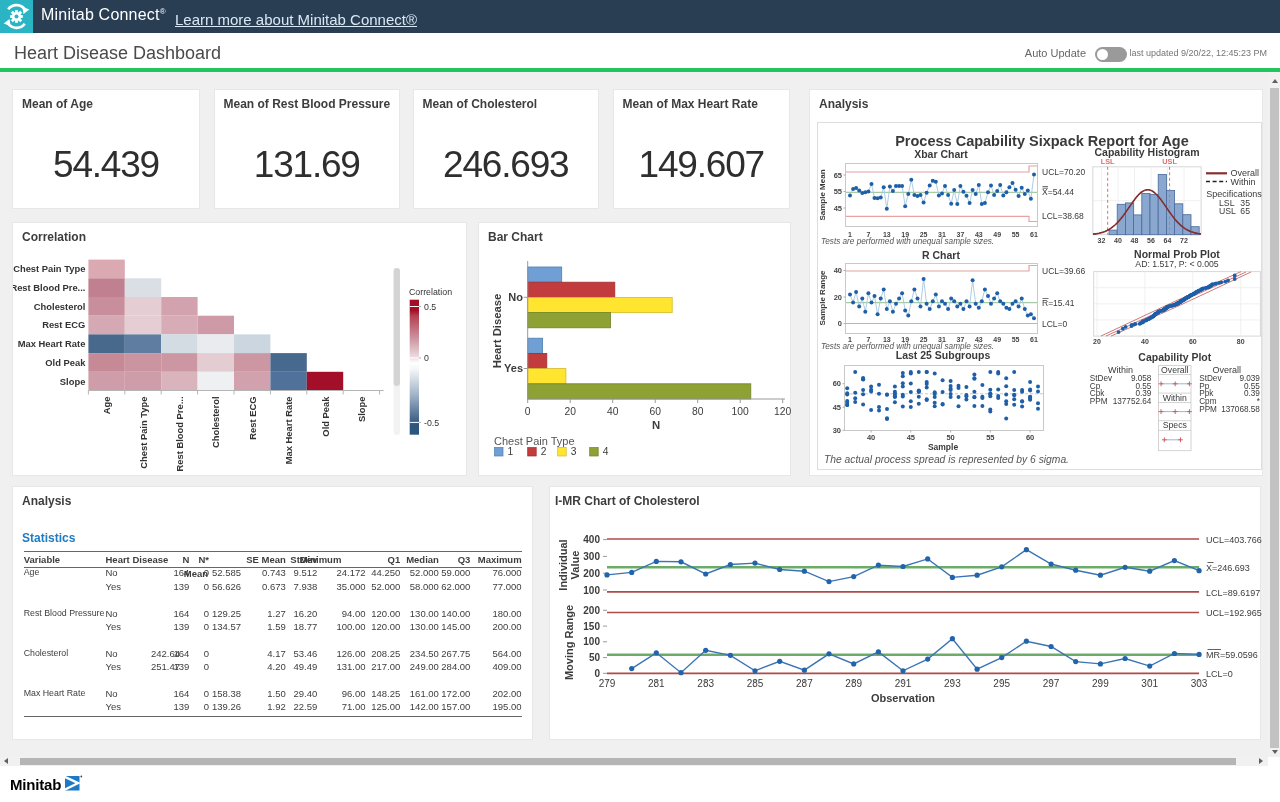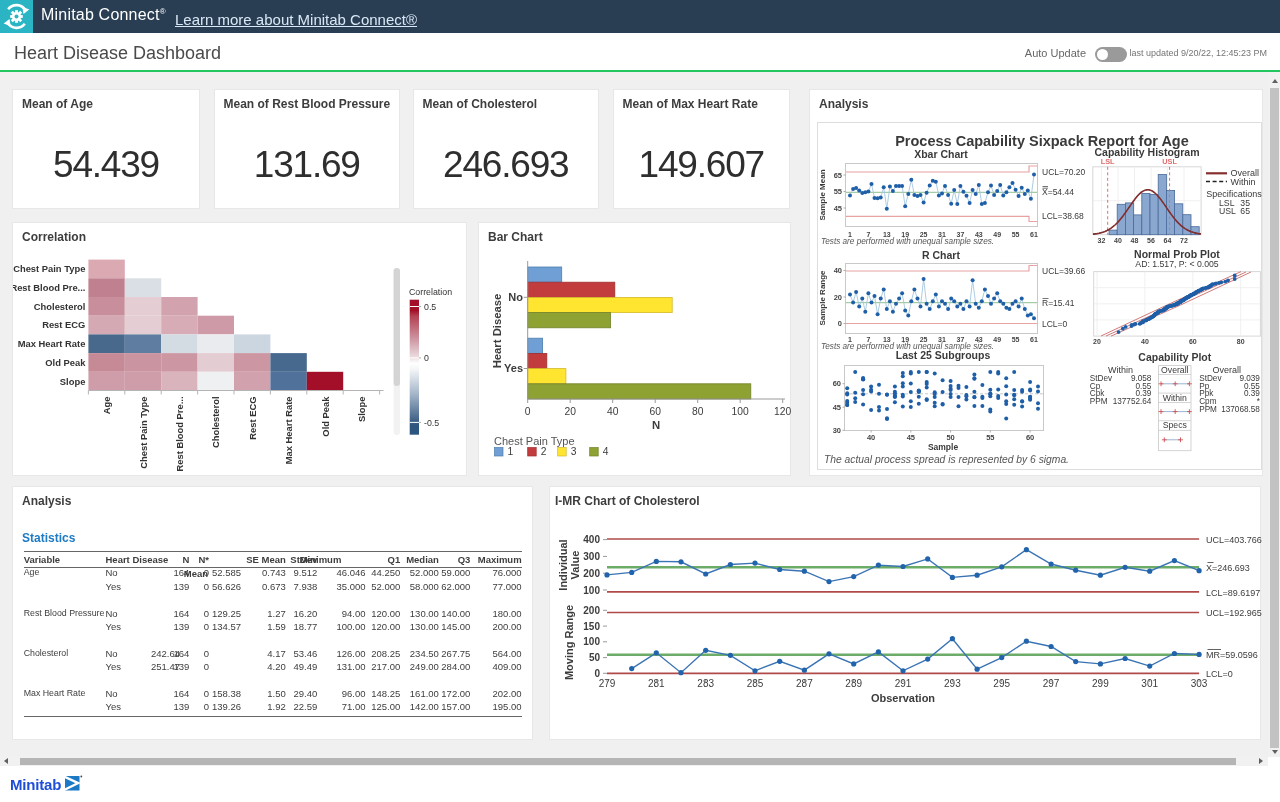--- a/index.html
+++ b/index.html
@@ -1,20 +1,20 @@
 <!DOCTYPE html>
 <html><head><meta charset="utf-8"><style>
 *{margin:0;padding:0;box-sizing:border-box}
 body{width:1280px;height:802px;overflow:hidden;font-family:"Liberation Sans",sans-serif;background:#fff}
 #appbar{position:absolute;left:0;top:0;width:1280px;height:33px;background:#2a3e53}
 #logosq{position:absolute;left:0;top:0;width:33px;height:33px;background:#2bb5c4}
 #brand{position:absolute;left:41px;top:6px;color:#fff;font-size:16px;font-weight:400;letter-spacing:0.2px}
 #brand sup{font-size:8px}
 #learn{position:absolute;left:175px;top:11px;color:#d9e8f6;font-size:15px;text-decoration:underline}
-#titlebar{position:absolute;left:0;top:33px;width:1280px;height:39px;background:#fff;border-bottom:2px solid #22c55e}
+#titlebar{position:absolute;left:0;top:33px;width:1280px;height:39px;background:#fff;border-bottom:4px solid #22c55e}
 #htitle{position:absolute;left:14px;top:10px;font-size:18px;color:#4a4a4a;font-weight:400}
 #autoupd{position:absolute;right:194px;top:14px;font-size:11px;color:#666}
 #lastupd{position:absolute;right:13px;top:15px;font-size:9px;color:#757575}
 #toggle{position:absolute;left:1095px;top:47px;width:32px;height:15px;background:#9a9a9a;border-radius:8px}
 #toggle .knob{position:absolute;left:2px;top:2px;width:11px;height:11px;background:#fff;border-radius:50%}
 #content{position:absolute;left:0;top:72px;width:1268px;height:685px;background:#f0f0f0}
 .panel{position:absolute;background:#fff;border:1px solid #e7e7e7}
 .ptitle{position:absolute;left:9px;top:7px;font-size:12px;font-weight:bold;color:#3d3d3d;white-space:nowrap}
 .kpi{position:absolute;width:100%;text-align:center;top:50px;font-size:37px;line-height:50px;color:#2e2e2e;letter-spacing:-1.2px}
 .tc{position:absolute;font-size:9.5px;color:#3d3d3d;white-space:nowrap}
@@ -865,21 +865,21 @@
     <div class="tc" style="left:418.6px;top:66.6px;width:90px;text-align:right;font-weight:bold">Maximum</div>
     <div style="position:absolute;left:10.7px;top:64px;width:498px;border-top:1px solid #666"></div>
     <div style="position:absolute;left:10.7px;top:79.5px;width:498px;border-top:1px solid #666"></div>
     <div class="tc" style="left:10.7px;top:80.3px;font-size:8.8px">Age</div>
     <div class="tc" style="left:92.5px;top:80.3px;font-weight:normal">No</div>
     <div class="tc" style="left:86.30000000000001px;top:80.3px;width:90px;text-align:right;font-weight:normal">164</div>
     <div class="tc" style="left:106px;top:80.3px;width:90px;text-align:right;font-weight:normal">0</div>
     <div class="tc" style="left:138px;top:80.3px;width:90px;text-align:right;font-weight:normal">52.585</div>
     <div class="tc" style="left:182.8px;top:80.3px;width:90px;text-align:right;font-weight:normal">0.743</div>
     <div class="tc" style="left:214.3px;top:80.3px;width:90px;text-align:right;font-weight:normal">9.512</div>
-    <div class="tc" style="left:262.5px;top:80.3px;width:90px;text-align:right;font-weight:normal">46.046</div>
+    <div class="tc" style="left:262.5px;top:80.3px;width:90px;text-align:right;font-weight:normal">24.172</div>
     <div class="tc" style="left:297.3px;top:80.3px;width:90px;text-align:right;font-weight:normal">44.250</div>
     <div class="tc" style="left:335.9px;top:80.3px;width:90px;text-align:right;font-weight:normal">52.000</div>
     <div class="tc" style="left:367.4px;top:80.3px;width:90px;text-align:right;font-weight:normal">59.000</div>
     <div class="tc" style="left:418.6px;top:80.3px;width:90px;text-align:right;font-weight:normal">76.000</div>
     <div class="tc" style="left:10.7px;top:94px;font-size:8.8px"></div>
     <div class="tc" style="left:92.5px;top:94px;font-weight:normal">Yes</div>
     <div class="tc" style="left:86.30000000000001px;top:94px;width:90px;text-align:right;font-weight:normal">139</div>
     <div class="tc" style="left:106px;top:94px;width:90px;text-align:right;font-weight:normal">0</div>
     <div class="tc" style="left:138px;top:94px;width:90px;text-align:right;font-weight:normal">56.626</div>
     <div class="tc" style="left:182.8px;top:94px;width:90px;text-align:right;font-weight:normal">0.673</div>
@@ -1083,18 +1083,18 @@
   </div>
 <div id="vscroll"></div>
 <div id="vthumb"></div>
 <div class="arr" style="left:1271.5px;top:79px;border-left:3.5px solid transparent;border-right:3.5px solid transparent;border-bottom:4.5px solid #606060"></div>
 <div class="arr" style="left:1271.5px;top:750px;border-left:3.5px solid transparent;border-right:3.5px solid transparent;border-top:4.5px solid #606060"></div>
 <div id="hscroll"></div>
 <div id="hthumb"></div>
 <div class="arr" style="left:4px;top:758px;border-top:3.5px solid transparent;border-bottom:3.5px solid transparent;border-right:4.5px solid #606060"></div>
 <div class="arr" style="left:1259px;top:758px;border-top:3.5px solid transparent;border-bottom:3.5px solid transparent;border-left:4.5px solid #606060"></div>
 <div id="footer">
-<div style="position:absolute;left:10px;top:10px;font-size:15px;font-weight:bold;color:#1d4ed8;letter-spacing:-0.2px">Minitab</div>
+<div style="position:absolute;left:10px;top:10px;font-size:15px;font-weight:bold;color:#000000;letter-spacing:-0.2px">Minitab</div>
 <svg style="position:absolute;left:65px;top:9px" width="18" height="17" viewBox="0 0 18 17">
 <rect x="0" y="1" width="14.5" height="14.5" fill="#1b79c5"></rect>
 <path d="M-0.3,1.8 L13.2,8.1 L-0.3,14.6" stroke="#fff" stroke-width="2.3" fill="none"></path>
 <circle cx="16.3" cy="1.5" r="0.9" fill="#444"></circle>
 </svg>
 </div>
 </body></html>

